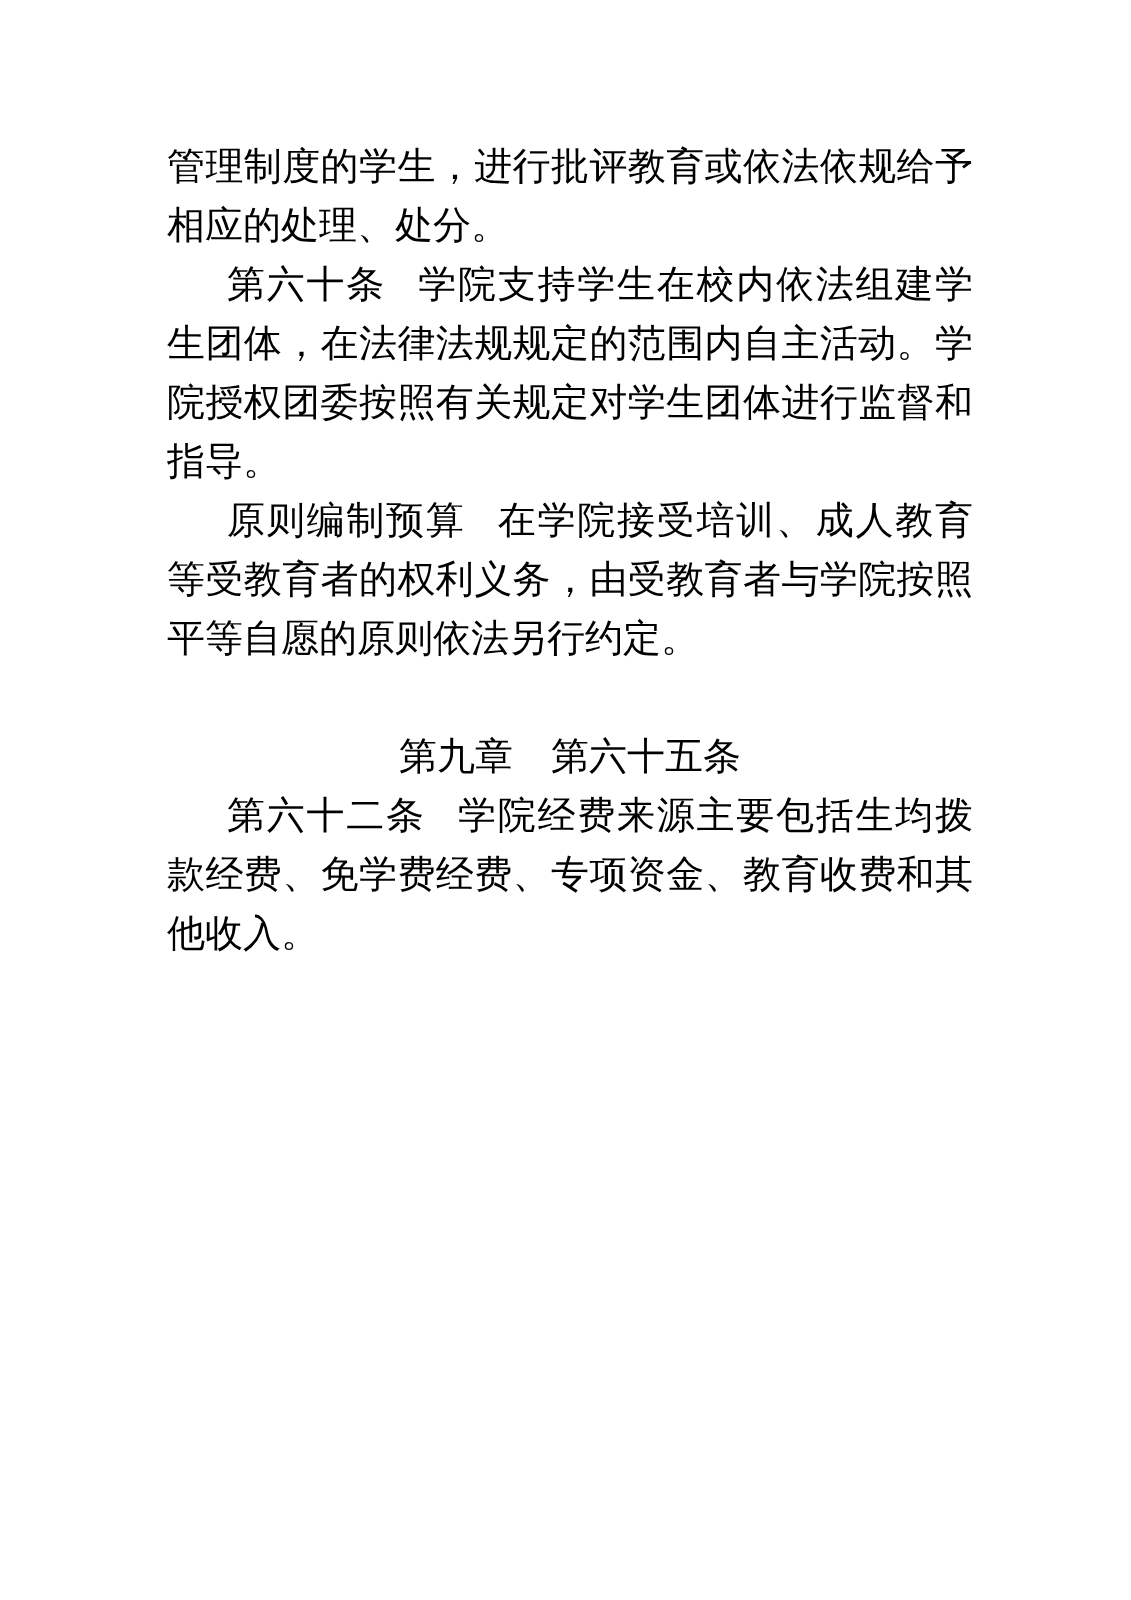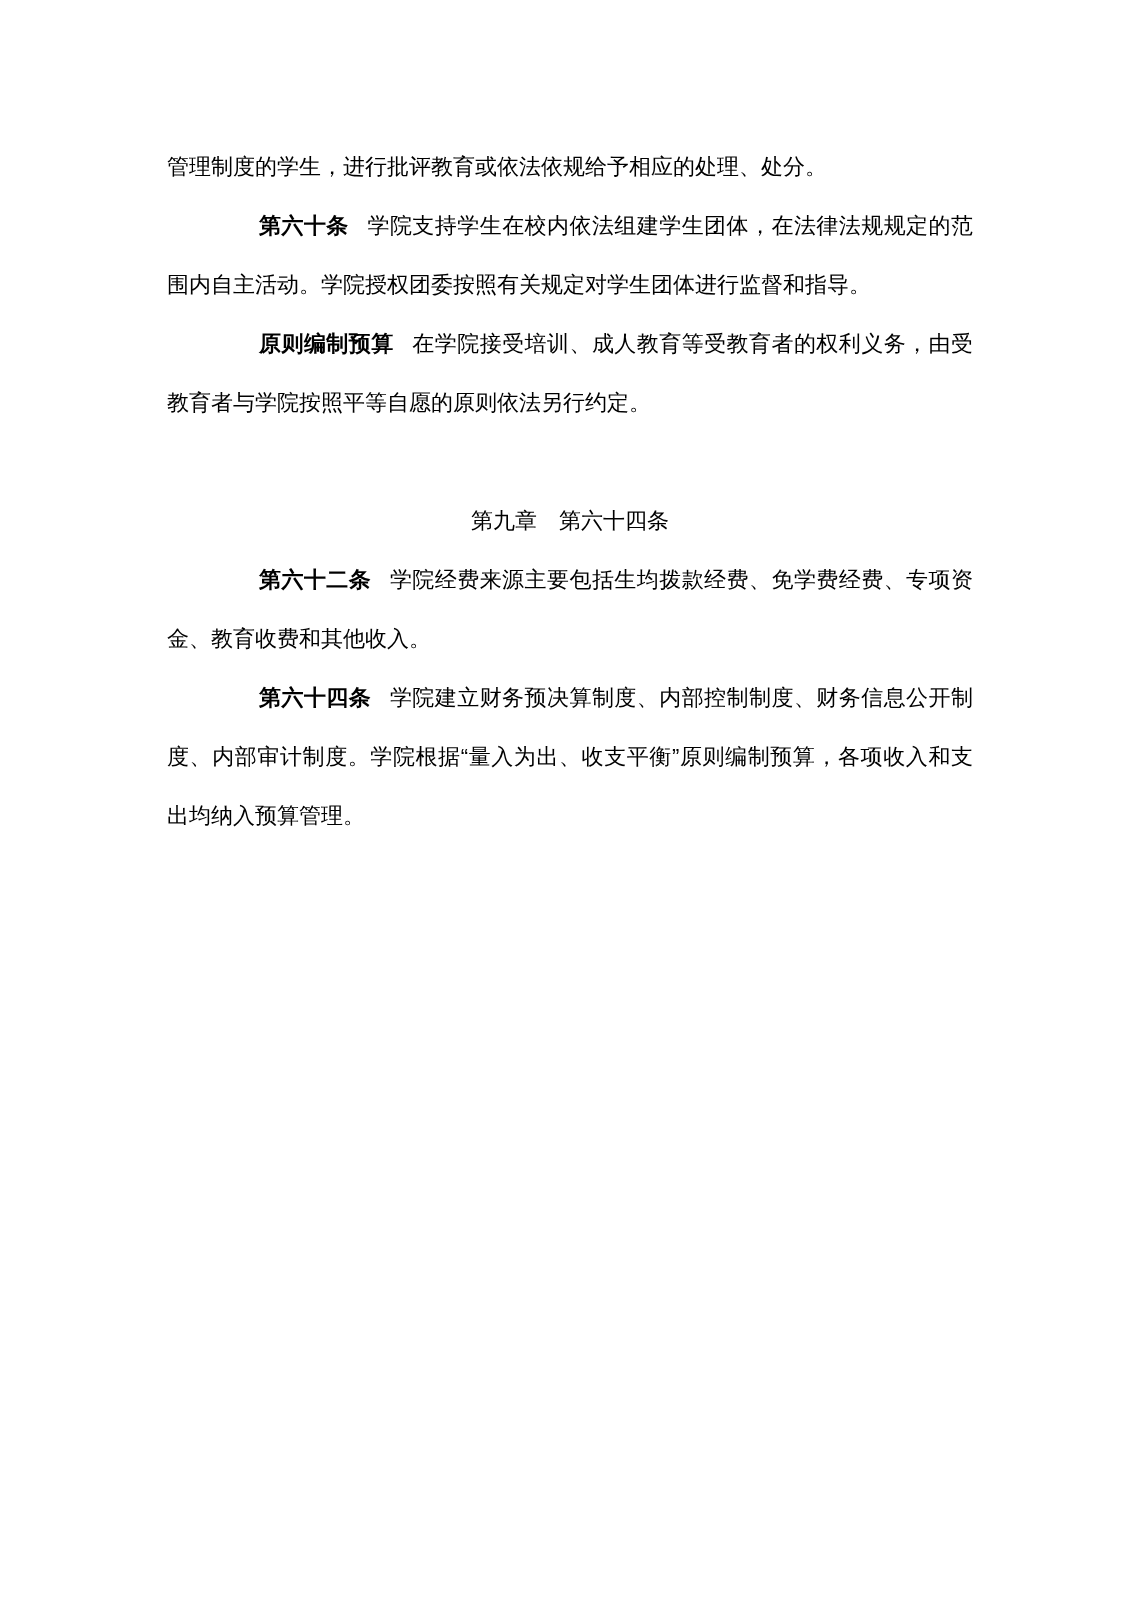--- a/index.html
+++ b/index.html
@@ -14,39 +14,38 @@
     background: #ffffff;
     overflow: hidden;
     font-family: "Liberation Sans", "DejaVu Sans", sans-serif;
     color: #000000;
   }
   .content {
     position: absolute;
     left: 167px;
     top: 137px;
     width: 806px;
-    font-size: 22px;
+    font-size: 38px;
     line-height: 59px;
     text-align: justify;
     text-justify: inter-character;
   }
   .content p {
     margin: 0;
     padding: 0;
   }
   p.paragraph-continuation {
     text-indent: 0;
   }
   p.paragraph-article {
     text-indent: 60px; 
   }
   .article-label {
-    font-weight: 700;
+    font-weight: 400;
     margin-right: 0.85em;
-    margin-left: 32px;
   }
   p.chapter-heading {
     text-align: center;
     text-indent: 0;
     margin-top: 59px; 
     font-weight: 400;
   }
 </style>
 </head>
 <body>
@@ -57,26 +56,23 @@
     <p class="paragraph-continuation">管理制度的学生，进行批评教育或依法依规给予相应的处理、处分。</p>
 
     <p class="paragraph-article">
       <span class="article-label">第六十条</span><span>学院支持学生在校内依法组建学生团体，在法律法规规定的范围内自主活动。学院授权团委按照有关规定对学生团体进行监督和指导。</span>
     </p>
 
     <p class="paragraph-article">
       <span class="article-label">原则编制预算</span><span>在学院接受培训、成人教育等受教育者的权利义务，由受教育者与学院按照平等自愿的原则依法另行约定。</span>
     </p>
 
-    <p class="chapter-heading">第九章　第六十四条</p>
+    <p class="chapter-heading">第九章　第六十五条</p>
 
     <p class="paragraph-article">
       <span class="article-label">第六十二条</span><span>学院经费来源主要包括生均拨款经费、免学费经费、专项资金、教育收费和其他收入。</span>
     </p>
 
 
-    <p class="paragraph-article">
-      <span class="article-label">第六十四条</span><span>学院建立财务预决算制度、内部控制制度、财务信息公开制度、内部审计制度。学院根据“量入为出、收支平衡”原则编制预算，各项收入和支出均纳入预算管理。</span>
-    </p>
 
 
   </div>
 </div>
 
 </body></html>

